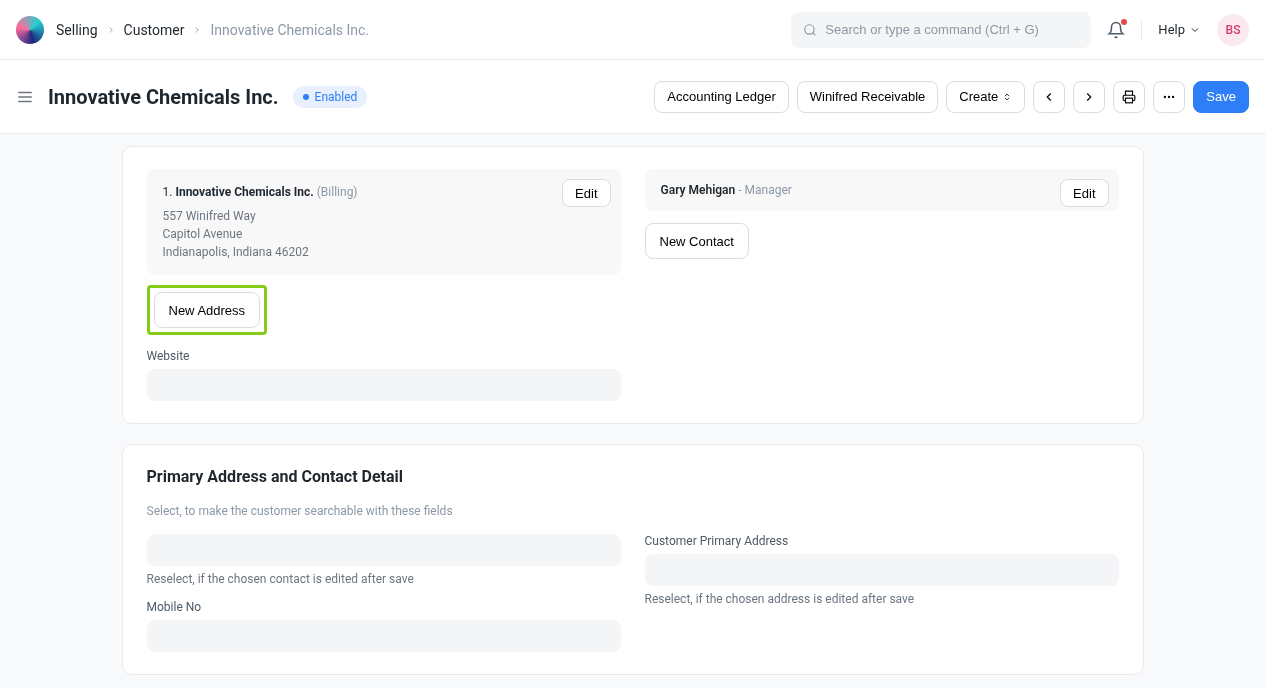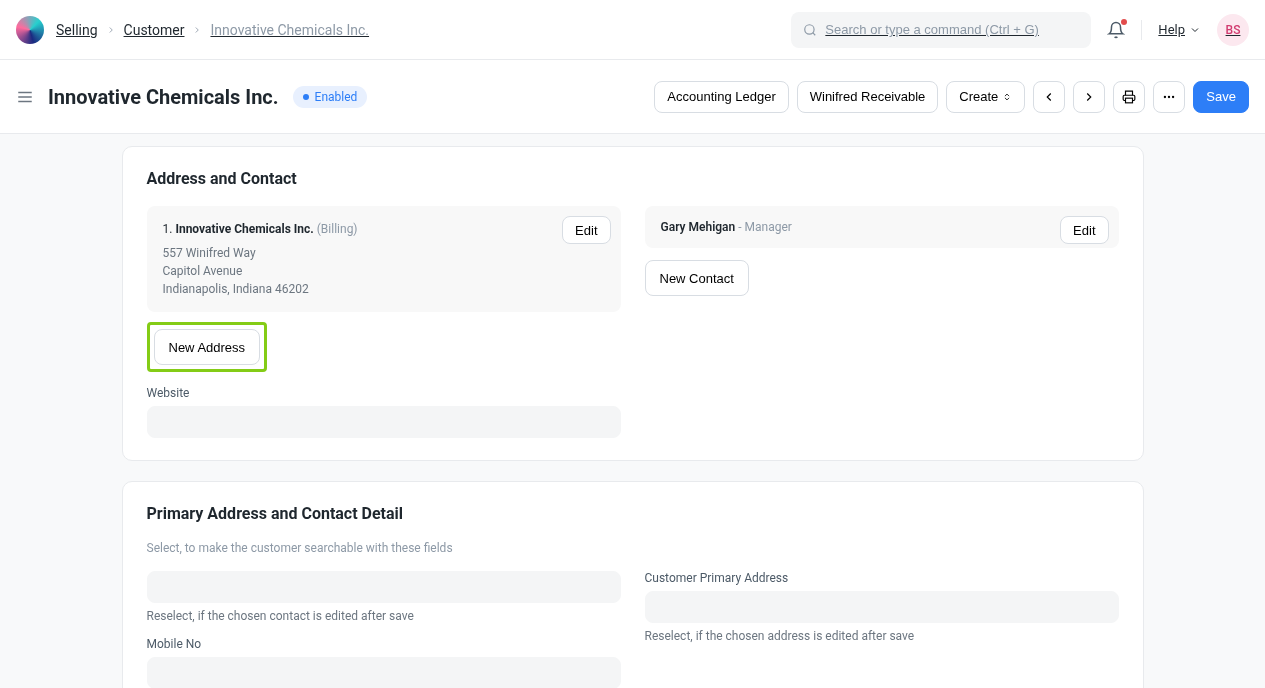--- a/index.html
+++ b/index.html
@@ -1,17 +1,17 @@
 <!DOCTYPE html>
 <html><head>
 <meta charset="utf-8">
 <style>
 * { box-sizing: border-box; margin: 0; padding: 0; }
 body { font-family: -apple-system, BlinkMacSystemFont, "Segoe UI", Roboto, sans-serif; font-size: 13px; color: #1f272e; background: #fff; }
-.topbar { height: 60px; border-bottom: 1px solid #e8eaed; display: flex; align-items: center; padding: 0 16px; justify-content: space-between; text-decoration: underline; }
+.topbar { height: 60px; border-bottom: 1px solid #e8eaed; display: flex; align-items: center; padding: 0 16px; justify-content: space-between; }
 .topbar-left { display: flex; align-items: center; gap: 12px; }
 .logo { width: 28px; height: 28px; border-radius: 50%; background: conic-gradient(from 45deg, #26d0ce, #1a2980, #ff6b9d, #26d0ce); }
 .breadcrumb { display: flex; align-items: center; gap: 8px; font-size: 14px; }
 .breadcrumb a { color: #1f272e; text-decoration: none; cursor: pointer; }
 .breadcrumb .chev { color: #8d99a6; }
 .breadcrumb .current { color: #8d99a6; }
 .topbar-right { display: flex; align-items: center; gap: 16px; }
 .searchbox { width: 300px; height: 36px; background: #f4f5f6; border-radius: 8px; display: flex; align-items: center; padding: 0 12px; gap: 8px; color: #8d99a6; }
 .searchbox input { border: none; background: transparent; outline: none; flex: 1; font-size: 13px; color: #1f272e; }
 .searchbox input::placeholder { color: #8d99a6; }
@@ -164,21 +164,20 @@
           </svg>
       </span>
     </button>
     <button class="btn btn-primary">Save</button>
   </div>
 </div>
 
 <div class="content">
 
   <div class="card">
-    <h3>Address and Contact</h3>
     <div class="two-col">
       <div>
         <div class="addr-box">
           <div class="addr-title">
             <span>1.</span>
             <b>Innovative Chemicals Inc.</b>
             <span class="addr-type">(Billing)</span>
           </div>
           <div class="addr-line">557 Winifred Way</div>
           <div class="addr-line">Capitol Avenue</div>

